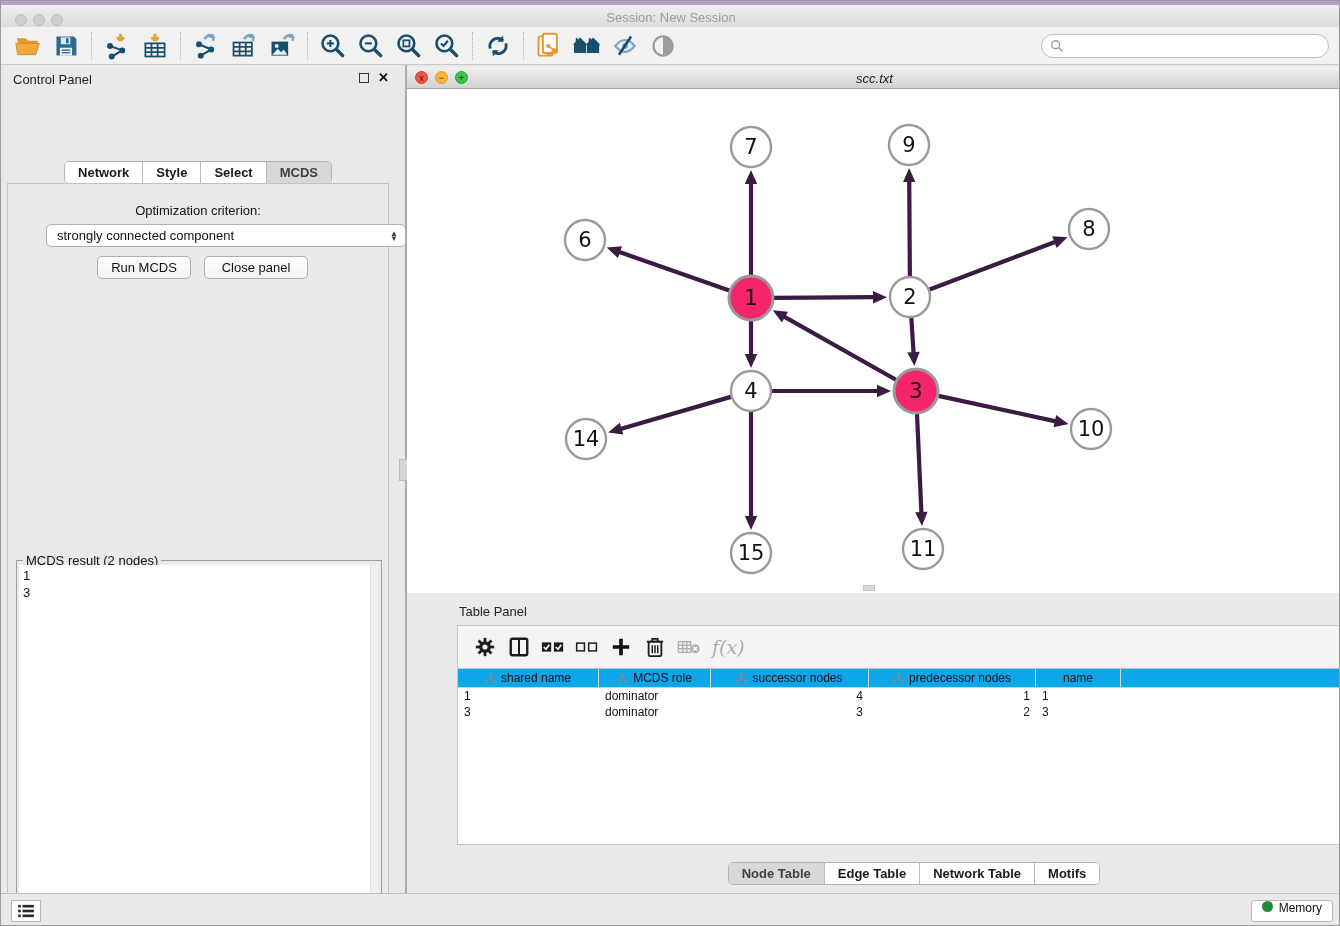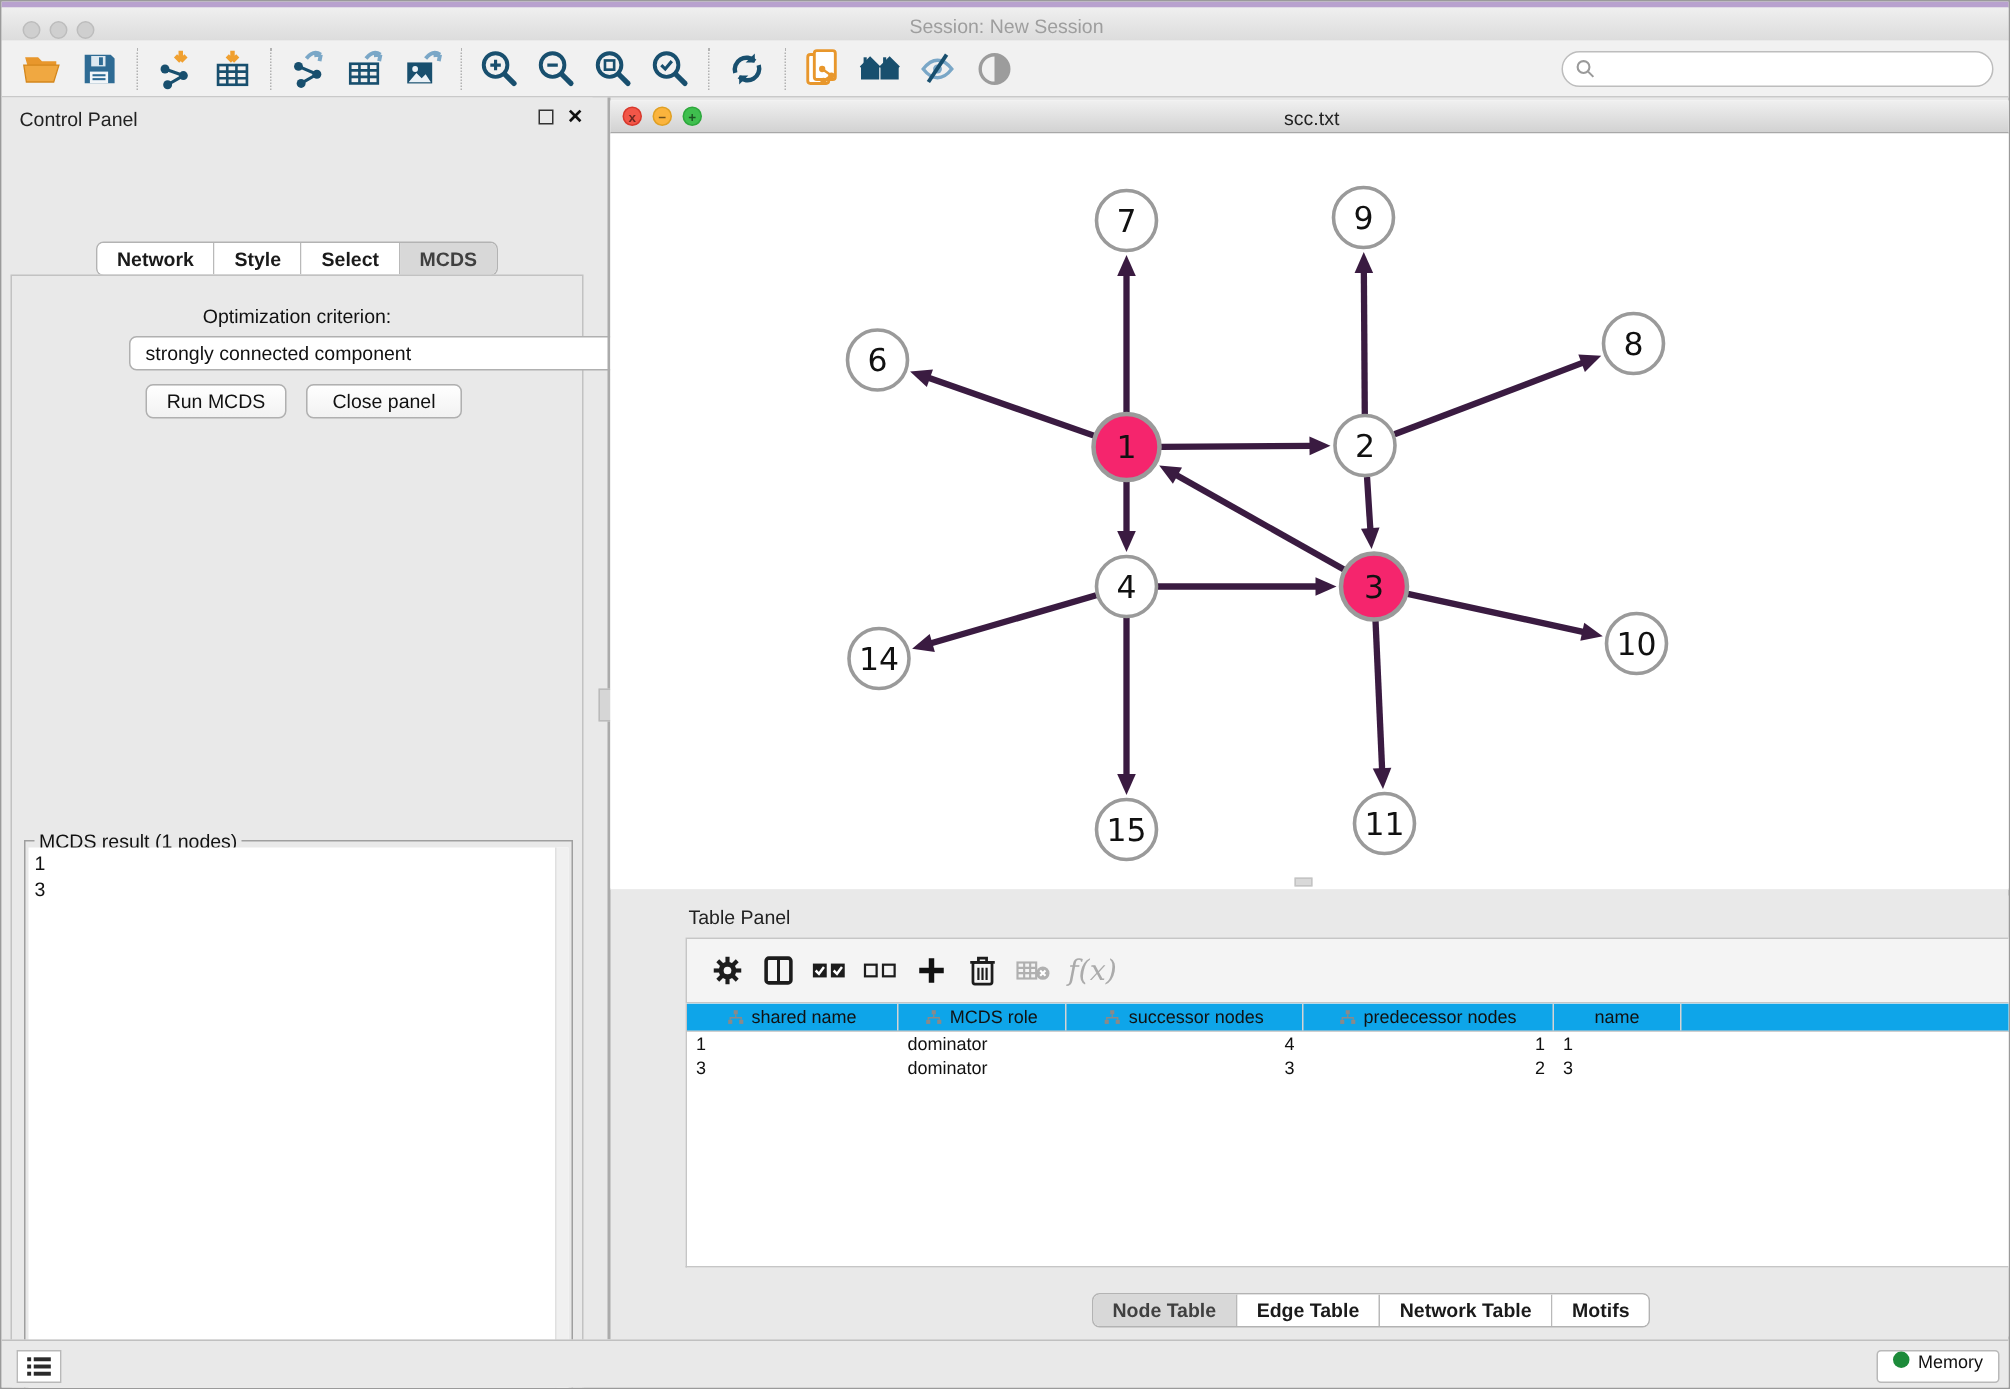--- a/index.html
+++ b/index.html
@@ -38,21 +38,21 @@
   .tabgroup { display:inline-flex; border:1px solid #b3b3b3; border-radius:5px; overflow:hidden; background:#fff; }
   .tabgroup .tab { padding:3px 13px; font-size:13px; font-weight:600; color:#1a1a1a;
     background:#fff; border-right:1px solid #b9b9b9; cursor:default; }
   .tabgroup .tab:last-child { border-right:none; }
   .tabgroup .tab.selected { background:#d8d8d8; color:#404040; }
   #cp-body { position:absolute; left:6px; top:118px; width:382px; height:766px;
     background:#e9e9e9; border:1px solid #c2c2c2; }
   #opt-label { position:absolute; left:0; width:100%; top:19px; text-align:center; font-size:13px; color:#111; }
   #criterion-select { position:absolute; left:38px; top:40px; width:360px; height:23px;
     background:#fff; border:1px solid #b0b0b0; border-radius:5px;
-    display:flex; align-items:center; font-size:13px; color:#111; padding-left:10px;margin-left:40px; }
+    display:flex; align-items:center; font-size:13px; color:#111; padding-left:10px; }
   #criterion-select .stepper { margin-left:auto; margin-right:7px; display:flex; flex-direction:column; line-height:5px; }
   #criterion-select .stepper span { font-size:8px; color:#444; }
   .cp-btn { position:absolute; top:72px; height:23px; background:linear-gradient(#ffffff,#f2f2f2);
     border:1px solid #b0b0b0; border-radius:5px; font-size:13px; color:#111;
     display:flex; align-items:center; justify-content:center; }
   #mcds-result { position:absolute; left:8px; top:376px; width:366px; height:382px;
     border:1px solid #9f9f9f; }
   #mcds-result .legend { position:absolute; left:6px; top:-8px; background:#e9e9e9;
     padding:0 3px; font-size:13px; color:#111; }
   #result-list { position:absolute; left:2px; top:4px; right:2px; bottom:2px; background:#fff;
@@ -65,21 +65,21 @@
   
   #net-window { position:absolute; left:406px; top:66px; width:934px; height:526px;
     background:#fff; border-bottom:1px solid #bbb; }
   #net-titlebar { position:absolute; left:0; top:0; width:100%; height:22px;
     background:linear-gradient(#f0f0f0,#d2d2d2); border-bottom:1px solid #a8a8a8; }
   .tl { position:absolute; top:4px; width:13px; height:13px; border-radius:50%;
     font-size:9px; font-weight:bold; text-align:center; line-height:12px; color:rgba(0,0,0,.55); }
   #tl-close { left:8px;  background:#f25648; border:1px solid #d8382c; }
   #tl-min   { left:28px; background:#fbb43d; border:1px solid #e0a024; }
   #tl-max   { left:48px; background:#3fbf4e; border:1px solid #2da83c; }
-  #net-title { position:absolute; left:1px; right:0; top:4px; text-align:center; font-size:13px; color:#222; }
+  #net-title { position:absolute; left:1px; right:0; top:4px; text-align:center; font-size:13px; color:#222;font-style:italic; }
   #net-canvas { position:absolute; left:0; top:22px; width:934px; height:504px; background:#fff; }
   #net-bottom-handle { position:absolute; left:456px; bottom:1px; width:12px; height:6px; background:#d9d9d9; border:1px solid #c4c4c4; }
   
   #table-panel { position:absolute; left:406px; top:596px; width:934px; height:294px; background:#e9e9e9;margin-left:40px; }
   #tp-toolbar { position:absolute; left:10px; top:28px; width:916px; height:44px;
     background:#f4f4f4; border:1px solid #c6c6c6; display:flex; align-items:center; padding-left:10px; }
   .tp-ic { width:34px; height:30px; display:flex; align-items:center; justify-content:center; }
   #fx-label { font-family:"DejaVu Serif", serif; font-style:italic; font-size:19px; color:#ababab; margin-left:6px; }
   #tp-table { position:absolute; left:10px; top:72px; width:916px; height:176px; background:#fff;
     border:1px solid #c6c6c6; border-top:none; overflow:hidden; }
@@ -274,21 +274,21 @@
       <div id="criterion-select">
         <span>strongly connected component</span>
         <span class="stepper">
             <span>▲</span>
             <span>▼</span>
           </span>
       </div>
       <button class="cp-btn" style="left:89px; width:94px;">Run MCDS</button>
       <button class="cp-btn" style="left:196px; width:104px;">Close panel</button>
       <div id="mcds-result">
-        <span class="legend">MCDS result (1 nodes)</span>
+        <span class="legend">MCDS result (2 nodes)</span>
         <div id="result-list">
             <div>1</div>
             <div>3</div>
           </div>
         <div id="result-scroll"></div>
       </div>
     </div>
   </div>
 
   <div id="v-splitter"></div>

